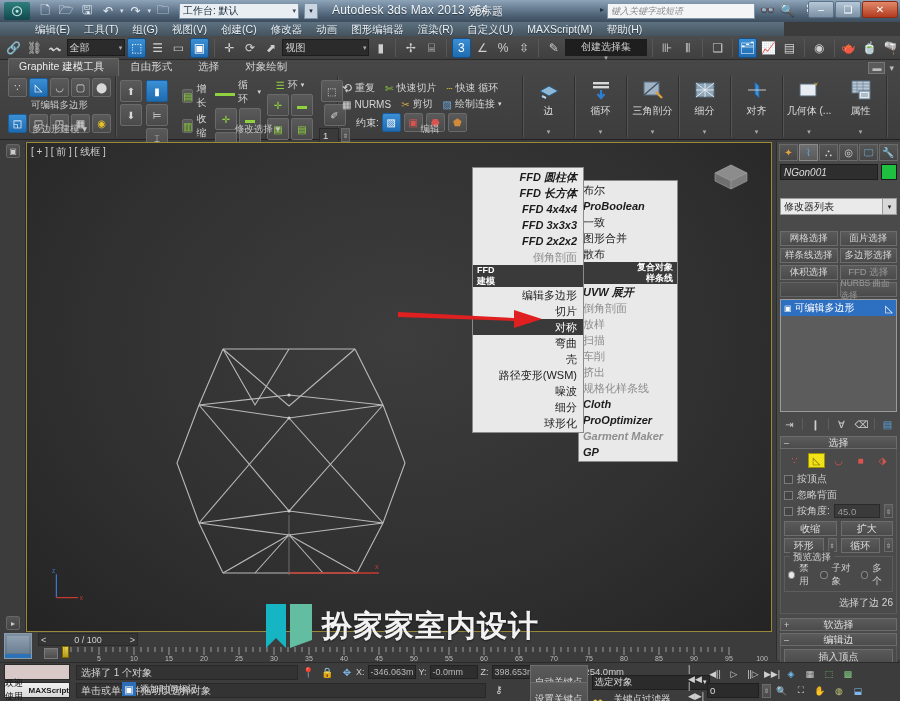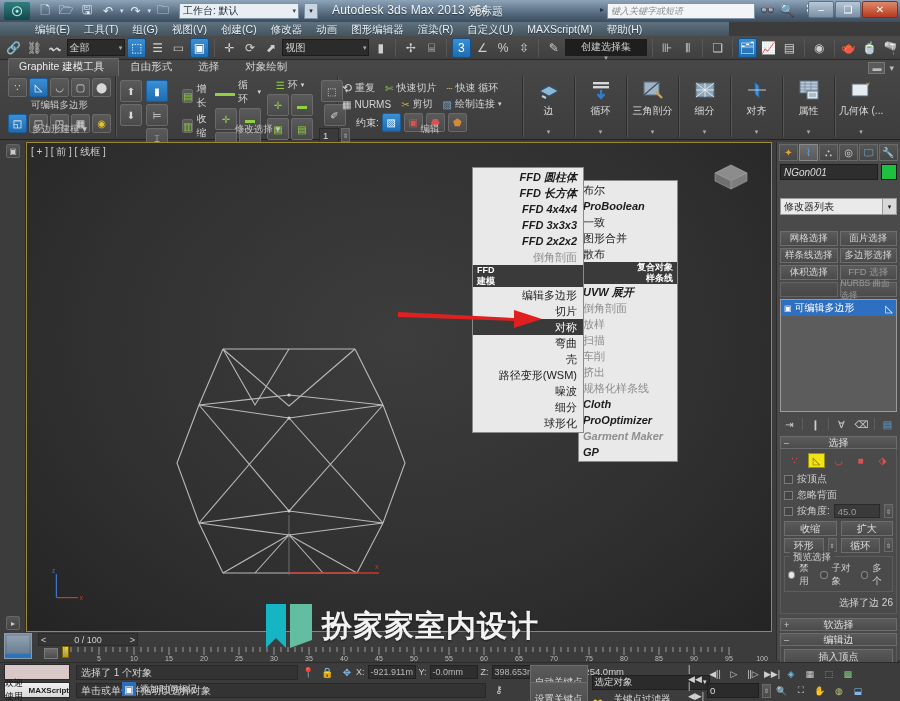--- a/index.html
+++ b/index.html
@@ -65,21 +65,21 @@
   .ticon { width:16px;height:16px;display:flex;align-items:center;justify-content:center;
     font-size:12px; color:#f0f6fa; text-shadow:0 1px 1px rgba(0,0,0,.4);}
   .wbtns { position:absolute; right: 2px; top: 1px; display:flex; gap:1px;}
   .wbtn { width:26px;height:17px;border-radius:2px;display:flex;align-items:center;
     justify-content:center;font-size:10px;color:#fff;
     background: linear-gradient(180deg,#b6c8d8,#7b90a4); border:1px solid #5c7286;}
   .wbtn.close { background: linear-gradient(180deg,#e08a6a,#b53b1f); border-color:#8c2a12; width:36px;}
 
   
   .menubar {
-    position:absolute; left:0; top:22px; width:729px; height:14px;
+    position:absolute; left:0; top:22px; width:784px; height:14px;
     background: linear-gradient(180deg,#5e7180,#44545f);
     display:flex; align-items:center; padding-left: 28px; gap: 0;
   }
   .menuitem { font-size:10.5px; color:#e9f0f6; padding: 0 7px; line-height:14px;
      text-shadow: 0 1px 1px rgba(0,0,0,.45); }
 
   
   .maintoolbar {
     position:absolute; left:0; top:36px; width:900px; height:24px;
     background: linear-gradient(180deg,#4c4c4c,#3f3f3f);
@@ -598,36 +598,36 @@
         <div class="dd">▾</div>
       </div>
       <div class="bigbtn">
         <svg class="iconart" viewBox="0 0 24 24">
           <path d="M10 4 L14 8 L14 20 L10 16 Z" fill="#3f8fd6" stroke="#1f5e9c"></path>
           <path d="M3 12 L21 12" stroke="#c8c8c8" stroke-width="1"></path>
         </svg>
         <div class="cap">对齐</div>
         <div class="dd">▾</div>
       </div>
+      <div class="bigbtn" style="border-right:none;box-shadow:none;">
+        <svg class="iconart" viewBox="0 0 24 24">
+          <rect x="3" y="6" width="16" height="12" fill="#e6ecf1" stroke="#54687a"></rect>
+          <path d="M17 4 L19 8 L21 4 L19 6 Z" fill="#e8b53c"></path>
+        </svg>
+        <div class="cap">几何体 (...</div>
+        <div class="dd">▾</div>
+      </div>
       <div class="bigbtn">
         <svg class="iconart" viewBox="0 0 24 24">
           <rect x="3" y="3" width="18" height="12" fill="#b9c9d8" stroke="#5d7184"></rect>
           <path d="M3 6 H21 M3 9 H21 M3 12 H21 M8 3 V15 M14 3 V15" stroke="#6d8396" stroke-width=".7"></path>
           <rect x="10" y="13" width="11" height="8" fill="#dfe8ef" stroke="#5d7184"></rect>
           <path d="M12 16 H19 M12 18 H19" stroke="#7f93a4" stroke-width="1"></path>
         </svg>
         <div class="cap">属性</div>
-        <div class="dd">▾</div>
-      </div>
-      <div class="bigbtn" style="border-right:none;box-shadow:none;">
-        <svg class="iconart" viewBox="0 0 24 24">
-          <rect x="3" y="6" width="16" height="12" fill="#e6ecf1" stroke="#54687a"></rect>
-          <path d="M17 4 L19 8 L21 4 L19 6 Z" fill="#e8b53c"></path>
-        </svg>
-        <div class="cap">几何体 (...</div>
         <div class="dd">▾</div>
       </div>
 
     </div>
   </div>
 
   <div class="vp-left-strip">
     <div class="dot" style="top:2px;">▣</div>
     <div class="dot" style="bottom:2px;">▸</div>
   </div>
@@ -1010,21 +1010,21 @@
     <div class="stat-line2">单击或单击并拖动以选择对象</div>
 
     <div style="position:absolute;left:302px;top:2px;display:flex;gap:5px;align-items:center;">
       <div class="icn-s" style="color:#e05a5a;">📍</div>
       <div class="icn-s" style="color:#e0b040;">🔒</div>
       <div class="icn-s" style="color:#7fb8e8;">✥</div>
     </div>
 
     <div style="position:absolute;left:356px;top:2px;display:flex;gap:3px;align-items:center;">
       <span style="font-size:9px;color:#cfcfcf;">X:</span>
-      <span class="coordfield">-921.911m</span>
+      <span class="coordfield">-346.063m</span>
       <span style="font-size:9px;color:#cfcfcf;">Y:</span>
       <span class="coordfield">-0.0mm</span>
       <span style="font-size:9px;color:#cfcfcf;">Z:</span>
       <span class="coordfield" style="width:54px;">398.653mm</span>
       <span class="gridtxt" style="margin-left:6px;">栅格 = 254.0mm</span>
     </div>
 
     <div style="position:absolute;left:122px;top:19px;display:flex;gap:4px;align-items:center;">
       <span class="icn-s" style="background:#2c6fb8;color:#fff;">▣</span>
       <span style="font-size:9.5px;color:#d6d6d6;">添加时间标记</span>

